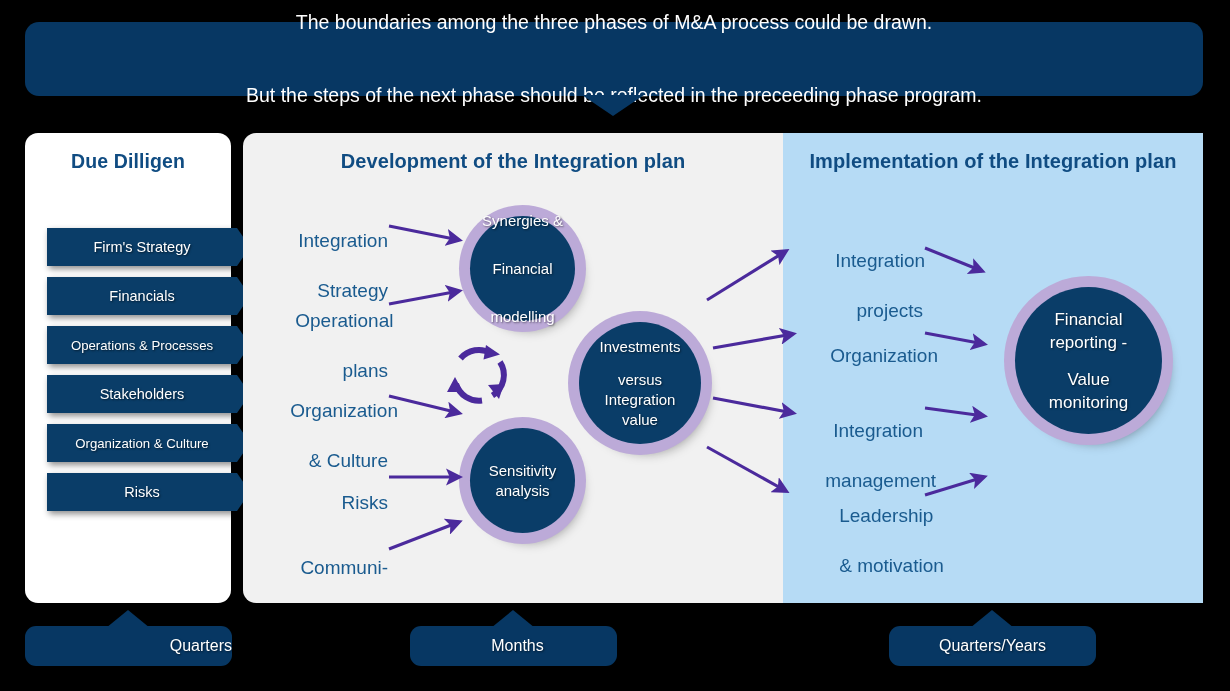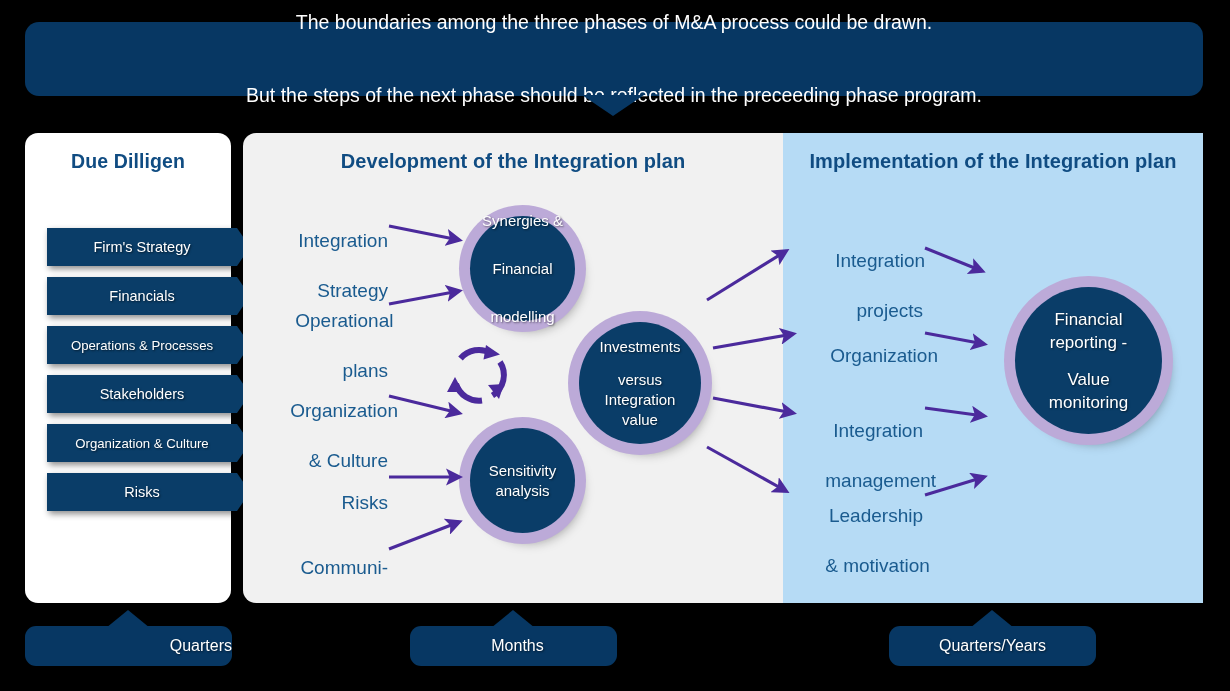--- a/index.html
+++ b/index.html
@@ -223,21 +223,21 @@
 
       <div class="lbl right" style="left:5px; top:185px; width:135px;">
         <span>Organization</span>
       </div>
 
       <div class="lbl right" style="left:0px; top:260px; width:140px;">
         <span>Integration</span><br>
         <span>management</span>
       </div>
 
-      <div class="lbl right" style="left:0px; top:345px; width:140px;">
+      <div class="lbl right" style="left:0px; top:345px; width:140px;padding-left:14px;">
         <span>Leadership</span><br>
         <span>&amp; motivation</span>
       </div>
 
       <div class="circ" style="left:232px; top:154px; width:147px; height:147px; font-size:17px; line-height:23px;">
         <span>Financial</span>
         <span>reporting -</span>
         <span style="height:14px;"></span>
         <span>Value</span>
         <span>monitoring</span>

